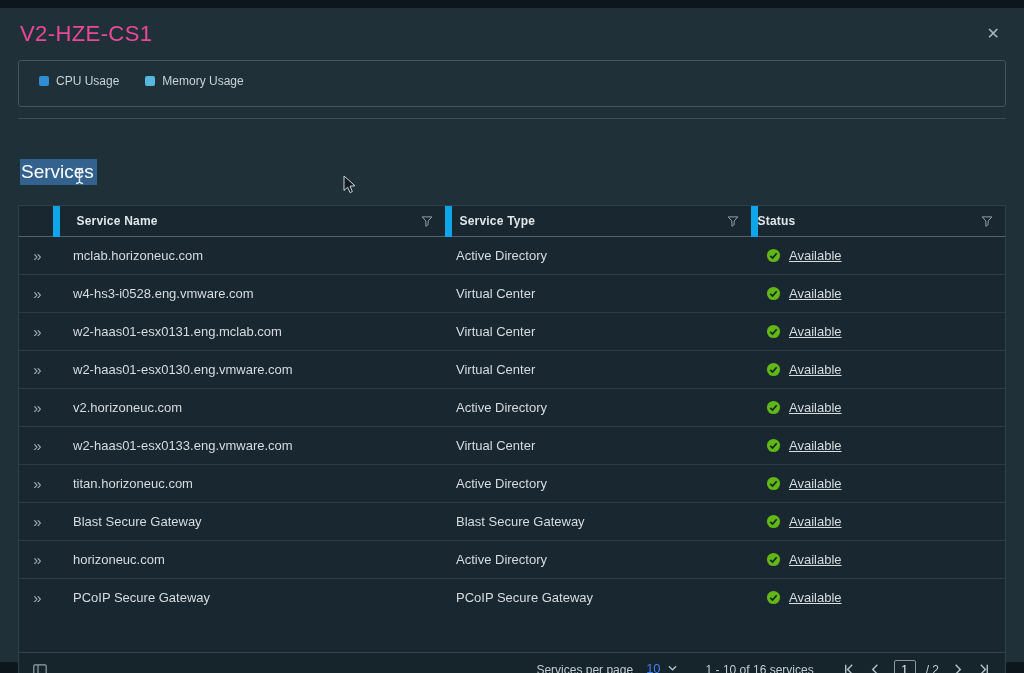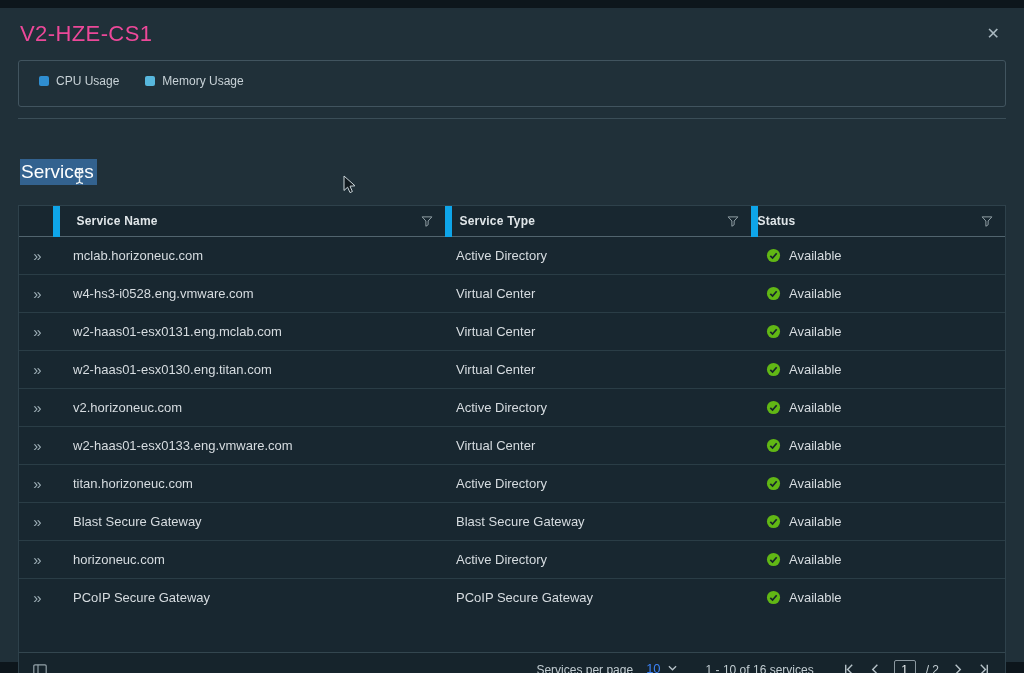--- a/index.html
+++ b/index.html
@@ -46,21 +46,21 @@
   th.h-name .th-inner { padding-left:17px; }
   th.h-type .th-inner { padding-left:8px; }
   th.h-status .th-inner { padding-left:0; }
   .filter-btn { background:none; border:none; cursor:pointer; display:flex; align-items:center; padding:2px; }
   tbody td { height:38px; border-bottom:1px solid #2a3d46; font-size:13px; color:#d6dce0; }
   tbody tr:last-child td { border-bottom:none; }
   td.expander { text-align:center; color:#9fb0b8; font-size:15px; cursor:pointer; }
   td.cell-name { padding-left:17px; }
   td.cell-type { padding-left:8px; }
   td.cell-status { padding-left:12px; }
-  .status-wrap { display:flex; align-items:center; gap:8px; }
+  .status-wrap { display:flex; align-items:center; gap:8px;text-decoration:underline; }
   .check-icon { display:flex; align-items:center; }
   
   .grid-footer {
     height:34px; background:#16242c; border-top:1px solid #33464f;
     display:flex; align-items:center; padding:0 12px; font-size:12px; color:#c2cdd2;margin-top:36px;
   }
   .footer-right { margin-left:auto; display:flex; align-items:center; gap:26px; }
   .perpage { display:flex; align-items:center; gap:10px; }
   .perpage-select {
     display:flex; align-items:center; gap:7px; cursor:pointer;
@@ -196,21 +196,21 @@
                     <path d="M4.6 8.4 L7 10.8 L11.4 5.6" fill="none" stroke="#16242c" stroke-width="1.8"></path>
                   </svg>
         </span>
         <span>Available</span>
       </span>
     </td>
   </tr>
 
   <tr class="row">
     <td class="expander"><span>»</span></td>
-    <td class="cell-name">w2-haas01-esx0130.eng.titan.com</td>
+    <td class="cell-name">w2-haas01-esx0130.eng.vmware.com</td>
     <td class="cell-type">Virtual Center</td>
     <td class="cell-status">
       <span class="status-wrap">
         <span class="check-icon">
           <svg width="15" height="15" viewBox="0 0 16 16">
                     <circle cx="8" cy="8" r="7" fill="var(--success,#61b715)"></circle>
                     <path d="M4.6 8.4 L7 10.8 L11.4 5.6" fill="none" stroke="#16242c" stroke-width="1.8"></path>
                   </svg>
         </span>
         <span>Available</span>

